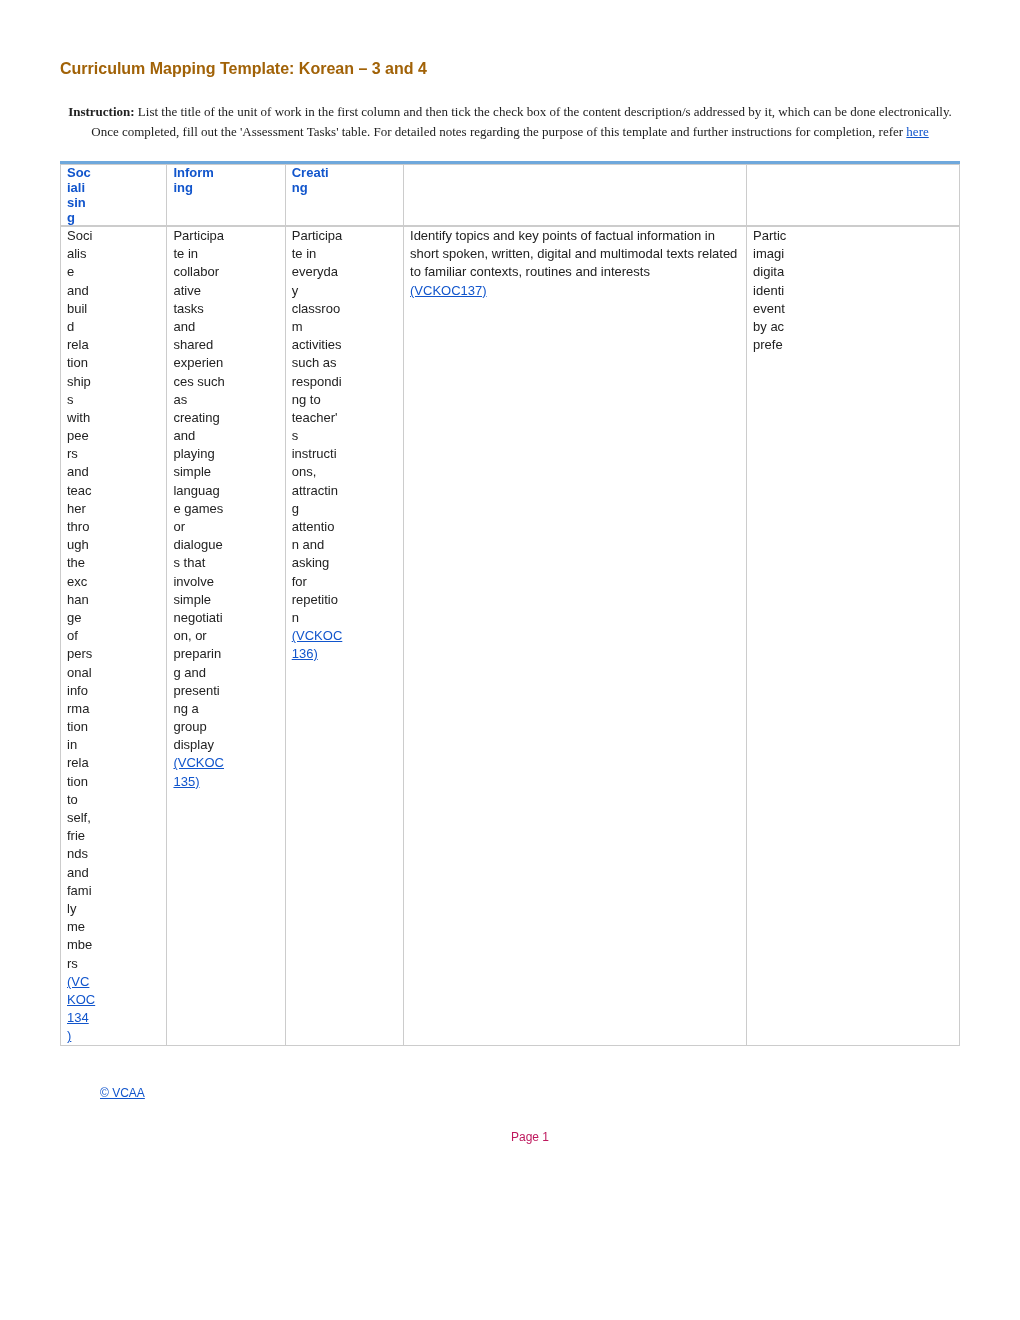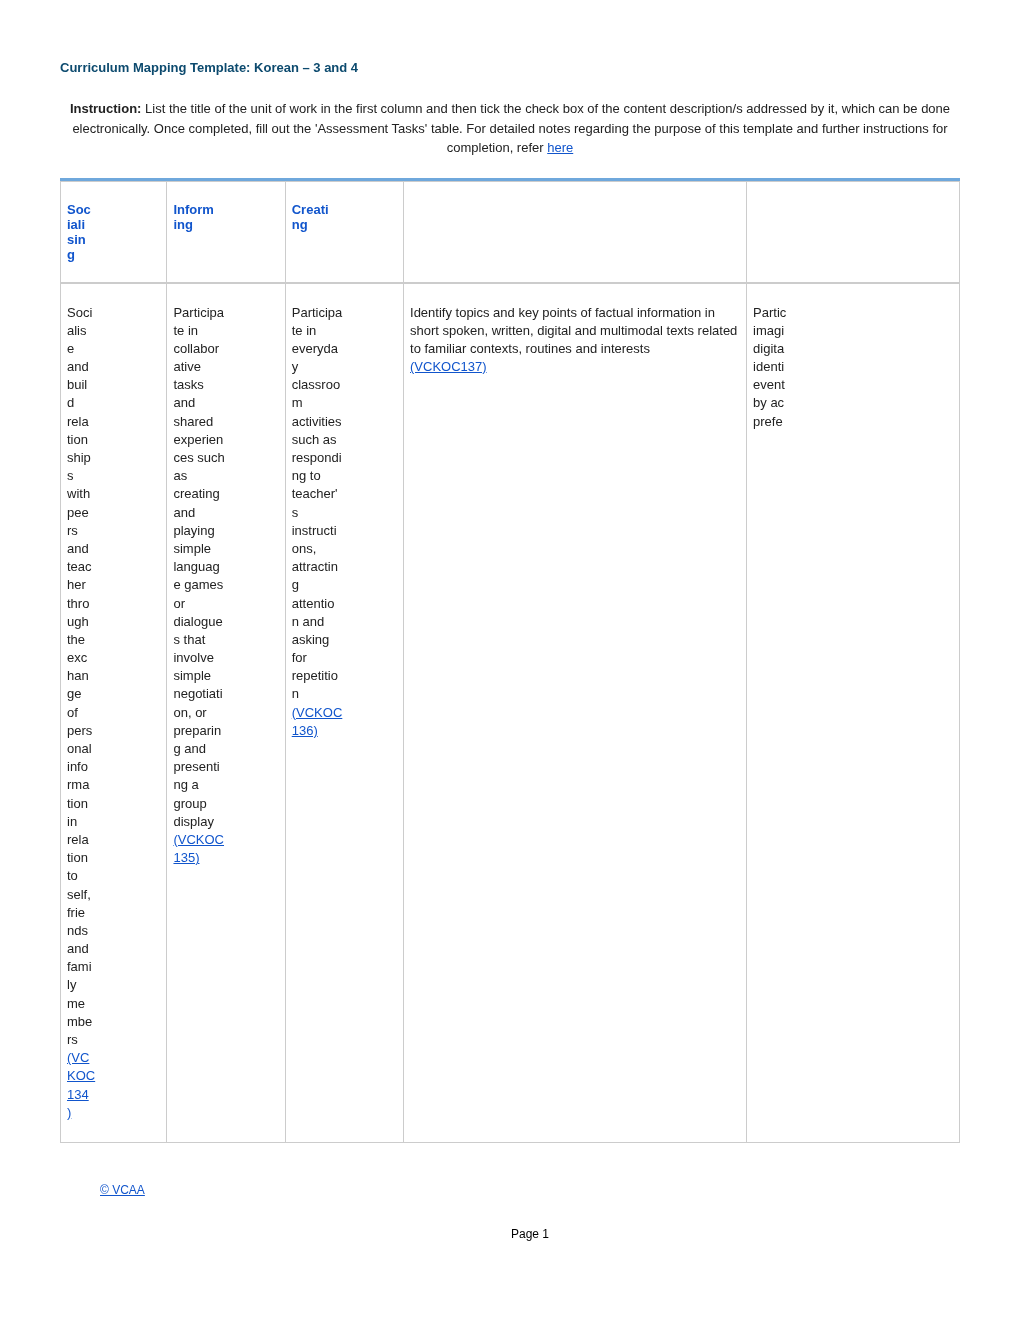--- a/index.html
+++ b/index.html
@@ -8,31 +8,32 @@
       font-family: Arial, sans-serif;
       font-size: 13px;
       color: #222;
       width: 1020px;
       min-height: 1320px;
     }
     .page {
       padding: 60px 60px 40px 60px;
     }
     .doc-title {
-      font-size: 13px;
+      font-size: 16px;
       font-weight: bold;
-      color: #0c4a6e;
+      color: #a16207;
       margin-bottom: 24px;
     }
     .instruction-block {
       text-align: center;
       font-size: 13px;
       color: #222;
       margin-bottom: 20px;
       line-height: 1.5;
+      font-family: Liberation Serif, serif;
     }
     .instruction-block strong {
       font-weight: bold;
     }
     a {
       color: #1155cc;
     }
     .table-wrapper {
       width: 100%;
       overflow: hidden;
@@ -40,21 +41,21 @@
       margin-bottom: 40px;
     }
     table {
       border-collapse: collapse;
       width: 100%;
       table-layout: fixed;
     }
     table th, table td {
       border: 1px solid #ccc;
       vertical-align: top;
-      padding: 20px 6px;
+      padding: 0 6px;
       font-size: 12px;
       word-wrap: break-word;
       overflow-wrap: break-word;
     }
     table th {
       background: #fff;
       font-weight: bold;
       color: #1155cc;
       font-size: 13px;
       text-align: left;
@@ -86,21 +87,21 @@
     .footer-vcaa {
       font-size: 12px;
       color: #1155cc;
       text-decoration: underline;
       margin-bottom: 20px;
     }
     .footer-page {
       width: 100%;
       text-align: center;
       font-size: 12px;
-      color: #000000;
+      color: #be185d;
       margin-top: 10px;
     }
   </style>
 </head>
 <body>
 
 <div class="page">
 
   <div class="doc-title">Curriculum Mapping Template: Korean – 3 and 4</div>
 

